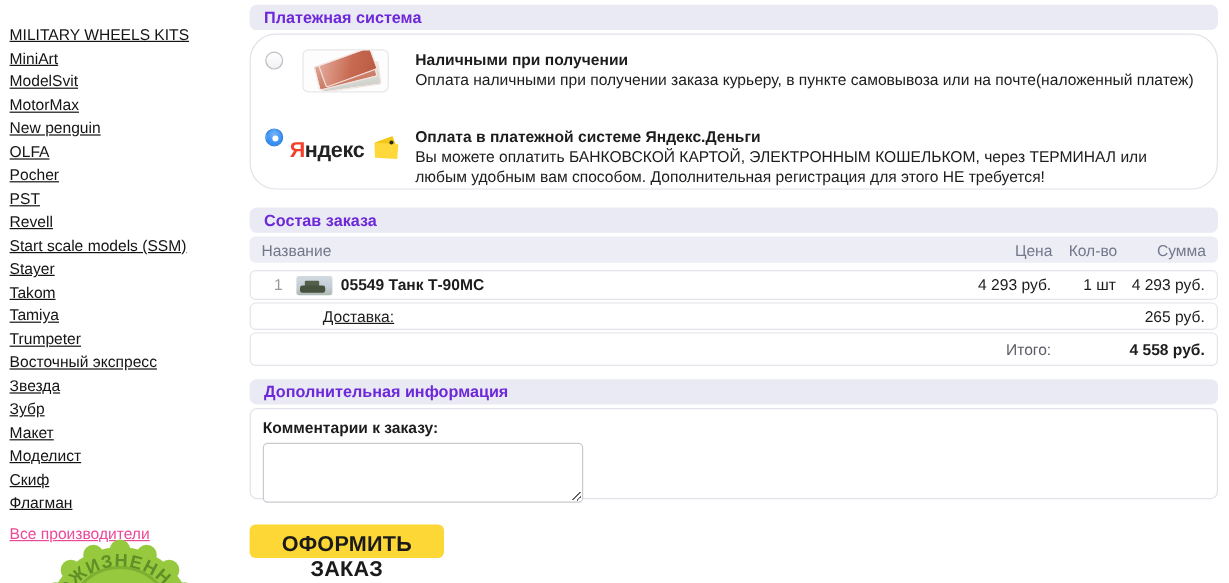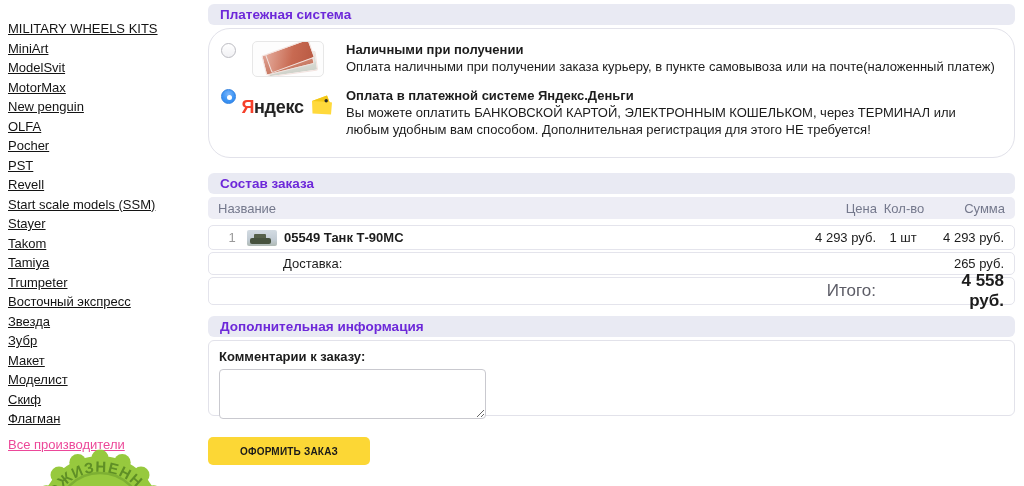--- a/index.html
+++ b/index.html
@@ -19,21 +19,21 @@
   .main { position:absolute; left:208px; top:4px; width:807px; }
 
   .sec-header { background:#e9eaf3; color:#6d28d9; font-weight:bold; font-size:13.5px;
     padding:3px 12px; border-radius:6px; margin-bottom:3px; }
 
   .panel { border:1px solid #e2e2ea; border-radius:6px; background:#fff; }
 
   
   .pay-body { padding:12px 12px 14px 12px; height:130px;border-radius:22px; }
   .pay-option { display:flex; align-items:flex-start; }
-  .pay-option + .pay-option { margin-top:10px; }
+  .pay-option + .pay-option { margin-top:28px; }
   .radio { width:15px; height:15px; border-radius:50%; flex:0 0 15px; margin-top:2px;
     border:1px solid #bcbcc2; background:linear-gradient(#ffffff,#f1f1f4); cursor:pointer; }
   .radio.checked { border:1px solid #2f80e0;
     background:radial-gradient(circle at 50% 32%, #7ab5fa 0%, #3d95f5 55%, #2f86ec 100%);
     position:relative; }
   .radio.checked::after { content:""; position:absolute; left:5px; top:5px; width:5px; height:5px;
     border-radius:50%; background:#fff; }
   .pay-media { width:85px; flex:0 0 85px; margin-left:9px; display:flex; justify-content:center; }
   .pay-text { margin-left:16px; line-height:17px; }
   .pay-title { font-weight:bold; }
@@ -51,47 +51,47 @@
   .ya-wallet { margin-left:6px; margin-top:-6px; }
 
   
   .order-sec { margin-top:15px; }
   .t-headrow { background:#ededf5; border-radius:5px; color:#74788c; display:flex;
     align-items:center; padding:4px 10px; height:22px; margin-bottom:6px; }
   .t-row { border:1px solid #e4e4ec; border-radius:5px; display:flex; align-items:center;
     padding:0 10px; margin-bottom:2px; background:#fff; }
   .row-item { height:25px; }
   .row-delivery { height:23px; }
-  .row-total { height:28px; margin-top:2px; font-size:17px; }
+  .row-total { height:28px; margin-top:2px; font-size:13px; }
   .col-name { flex:1; display:flex; align-items:center; }
   .col-price { width:90px; text-align:right; flex:0 0 90px; }
-  .col-qty { width:54px; text-align:center; flex:0 0 54px; }
+  .col-qty { width:54px; text-align:right; flex:0 0 54px; }
   .col-sum { width:74px; text-align:right; flex:0 0 74px; }
   .item-num { color:#9a9a9a; width:14px; text-align:center; margin-left:6px; }
   .thumb { width:30px; height:16px; border-radius:2px; margin:0 7px 0 8px;
     background:linear-gradient(#d3dbe2 0%,#c2ccd4 60%,#aeb9b4 100%); position:relative; overflow:hidden; }
   .thumb::before { content:""; position:absolute; left:7px; top:4px; width:12px; height:5px;
     background:#55604a; border-radius:1px; }
   .thumb::after { content:""; position:absolute; left:3px; top:8px; width:21px; height:6px;
     background:#46523e; border-radius:2px; }
   .item-name { font-weight:bold; }
-  .delivery-label { margin-left:64px; }
+  .delivery-label { margin-left:50px;text-decoration:underline; }
   .total-label { flex:1; text-align:right; color:#5c5c66; }
   .bold { font-weight:bold; }
 
   
   .add-sec { margin-top:11px; }
   .add-body { padding:8px 10px 12px 10px; height:76px; }
   .comment-label { font-weight:bold; margin-bottom:5px; }
   .comment-area { width:267px; height:50px; border:1px solid #c9c9cf; border-radius:4px;
     resize:both; font-family:"Liberation Sans",sans-serif; font-size:13px; padding:4px 6px;
     color:#1c1c1c; outline:none; display:block; }
 
   .submit-btn { margin-top:21px; background:#fcd735; border:none; border-radius:5px;
-    color:#1a1a1a; font-weight:bold; font-size:10px; font-family:"Liberation Sans",sans-serif;
+    color:#1a1a1a; font-weight:bold; font-size:18px; font-family:"Liberation Sans",sans-serif;
     padding:6px 0; width:162px; height:28px; cursor:pointer; letter-spacing:0.2px; }
 </style>
 </head>
 <body>
 
 <div class="sidebar">
   <div id="side-list">
   <div class="side-item">
     <span>MILITARY WHEELS KITS</span>
   </div>

